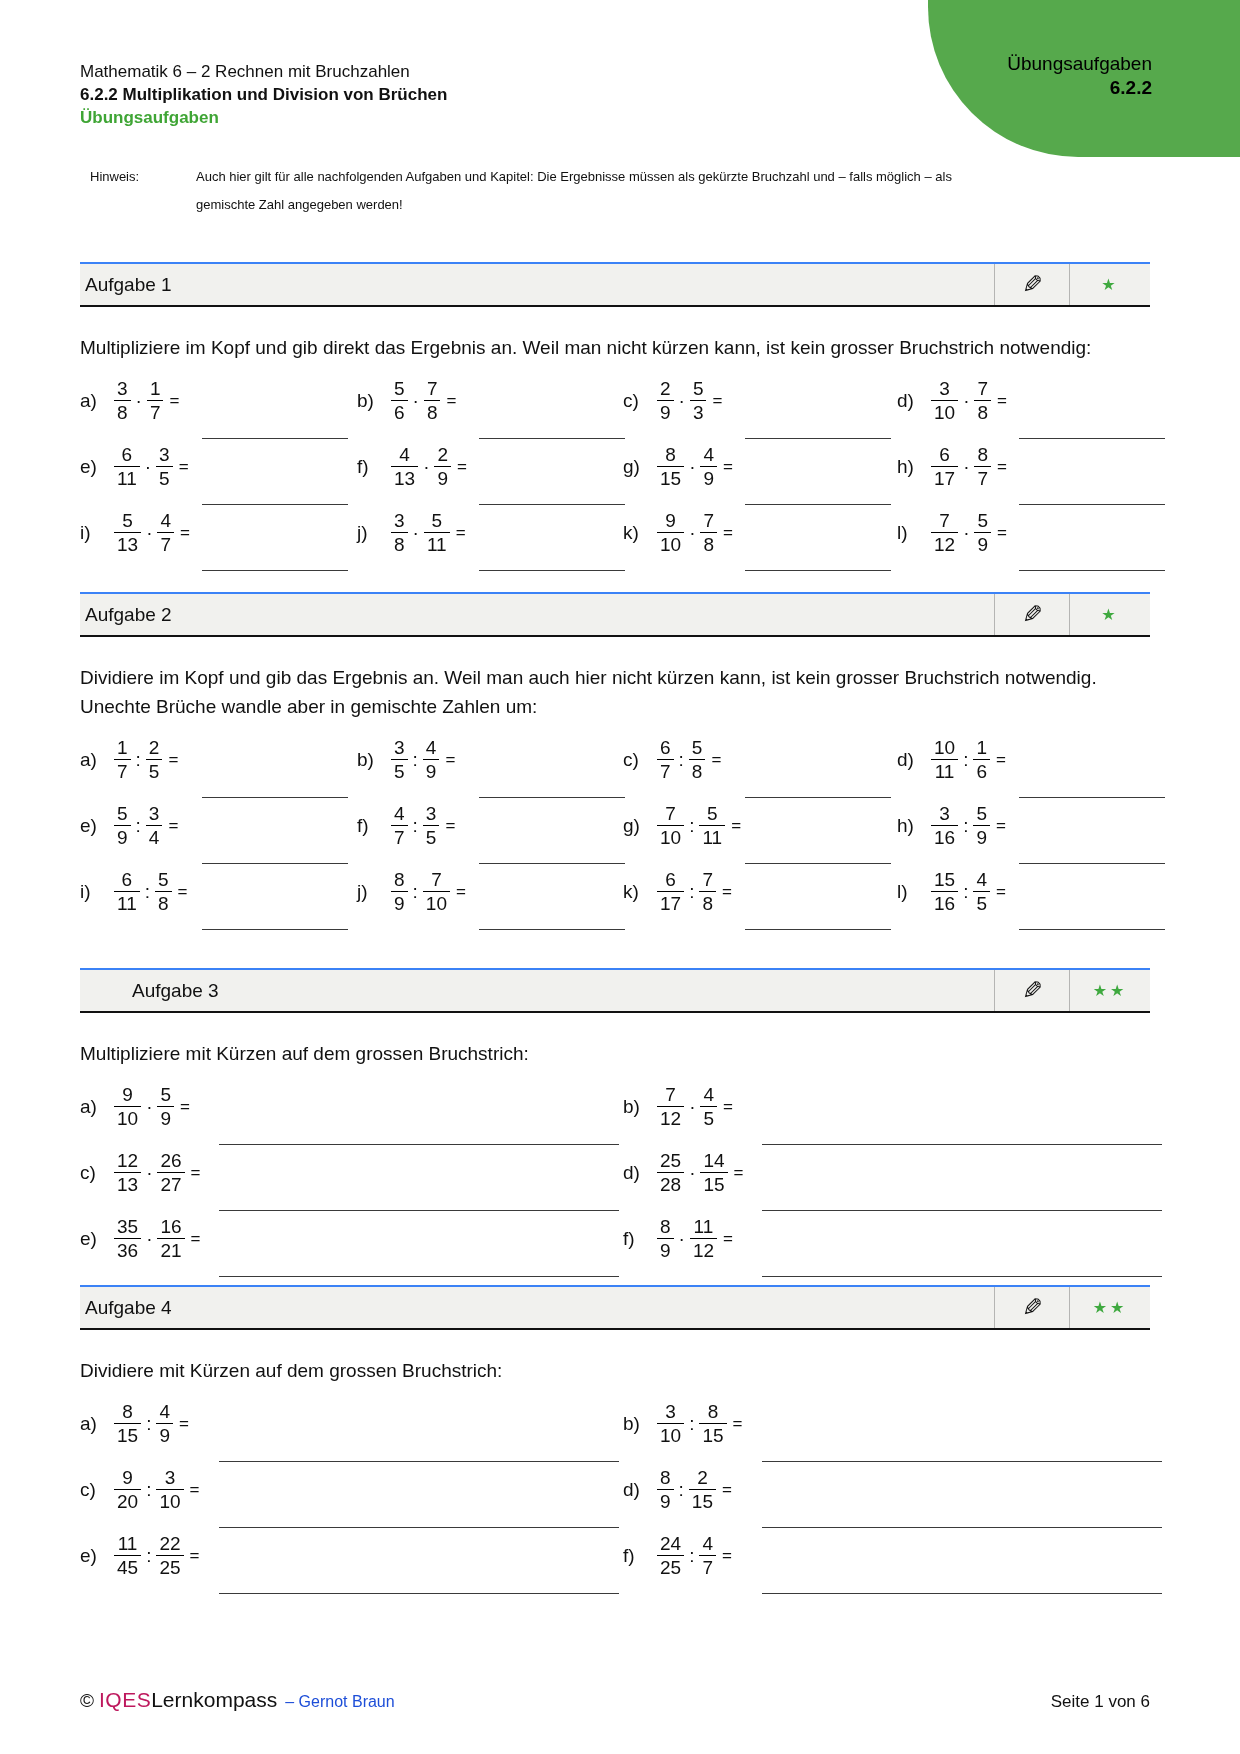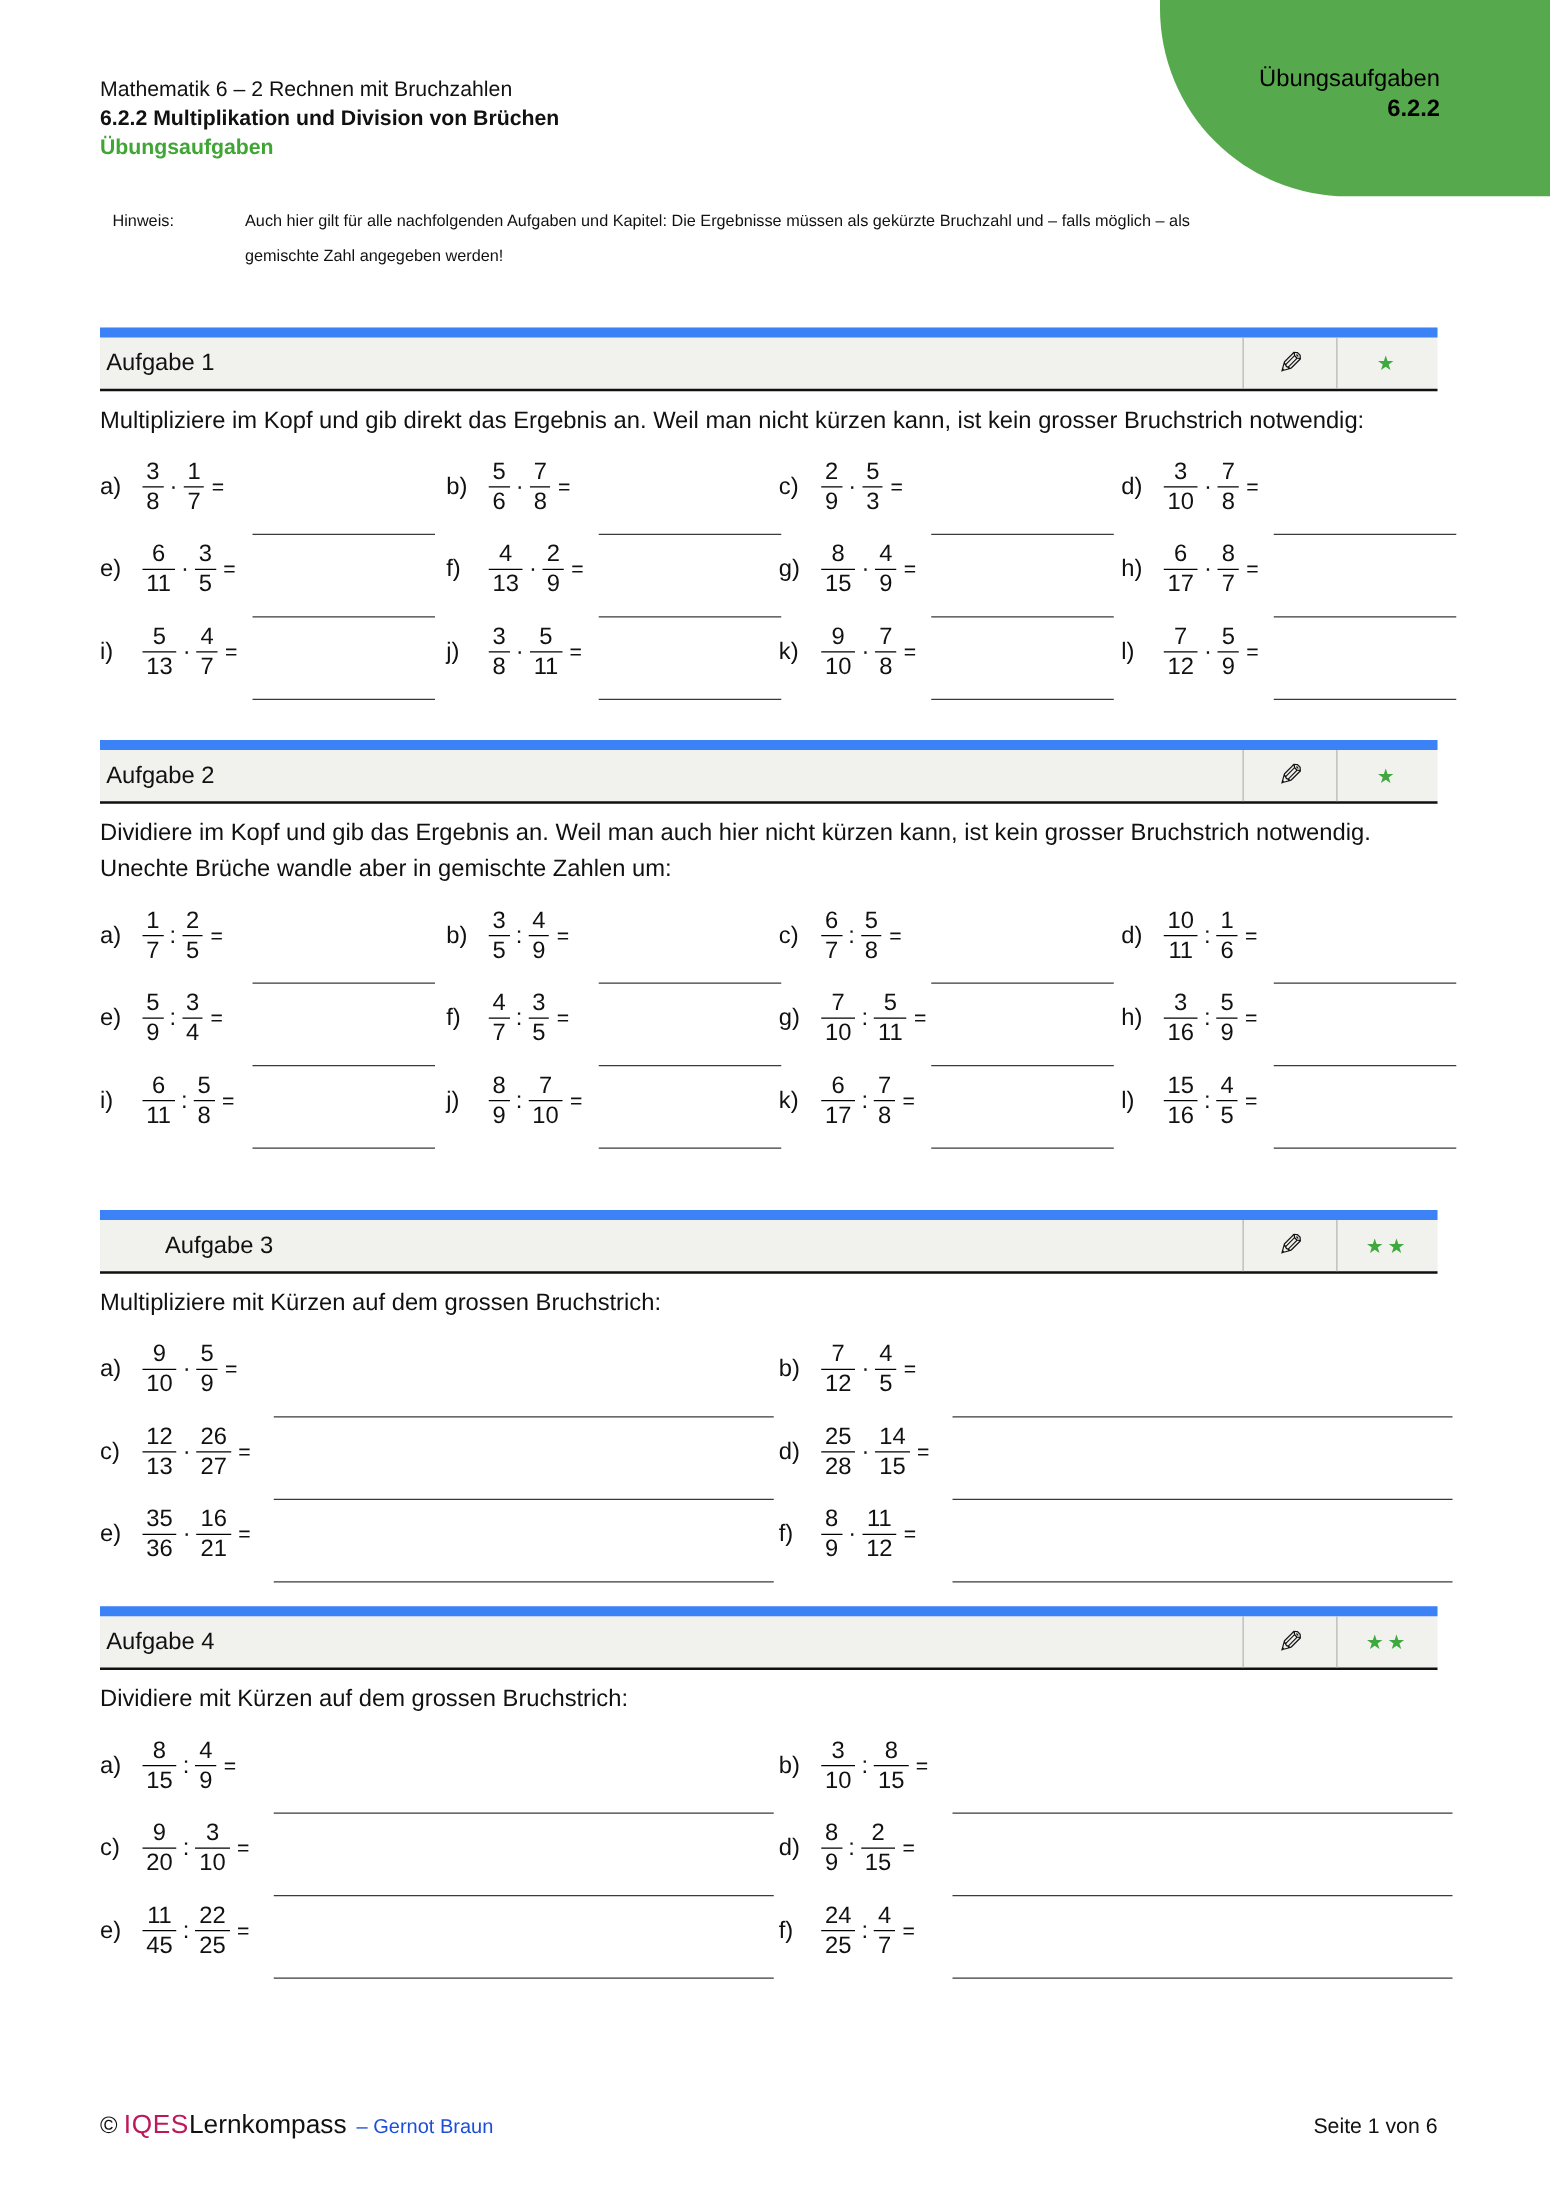--- a/index.html
+++ b/index.html
@@ -26,28 +26,28 @@
   .hinweis .htext{width:794px;}
   
   #tasks{position:absolute;left:80px;top:0;width:1070px;}
   .task{position:absolute;left:0;width:100%;}
   .task:nth-of-type(1){top:262px;}
   .task:nth-of-type(2){top:592px;}
   .task:nth-of-type(3){top:968px;}
   .task:nth-of-type(4){top:1285px;}
   .task-bar{
     display:flex;align-items:center;height:41px;
-    border-top:8px solid #3b82f6;border-bottom:2px solid #111;
+    border-top:2px solid #3b82f6;border-bottom:2px solid #111;
   }
   .task-title{flex:1;font-size:19px;padding-left:5px;}
   .bar-cell{height:100%;display:flex;align-items:center;justify-content:center;border-left:1px solid #b5b5b3;}
   .pencil-cell{width:74px;}
   .star-cell{width:80px;letter-spacing:3px;font-size:16px;}
   .pencil{font-size:25px;display:inline-block;transform:scaleX(-1);color:#111;}
-  .task-instr{font-size:19px;line-height:29px;margin-top:9px;}
+  .task-instr{font-size:19px;line-height:29px;margin-top:26px;}
   .probs{display:grid;margin-top:13px;grid-auto-rows:66px;}
   .probs.cols4{grid-template-columns:277px 266px 274px 253px;}
   .probs.cols2{grid-template-columns:543px 527px;}
   .prob{position:relative;padding-top:3px;}
   .expr{display:flex;align-items:center;}
   .plabel{width:34px;flex:none;font-size:19px;}
   .frac{display:inline-block;text-align:center;font-size:19px;line-height:21px;}
   .frac .num{display:block;border-bottom:1.5px solid #000;padding:0 3px 1px;}
   .frac .den{display:block;padding:1px 3px 0;}
   .op{font-size:19px;margin:0 5px;}

